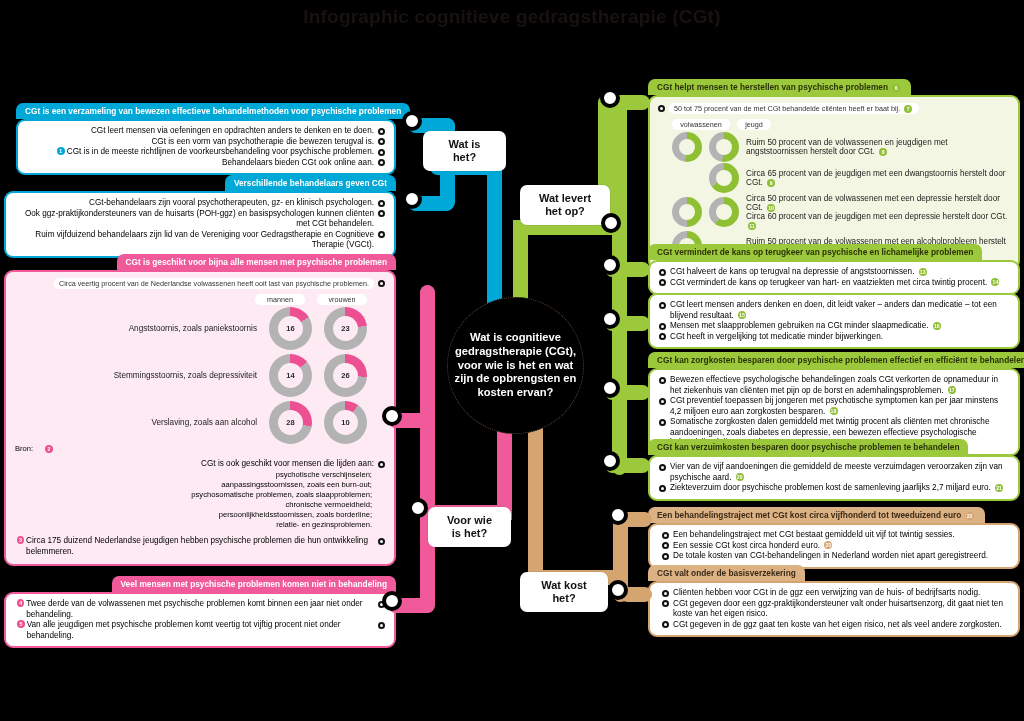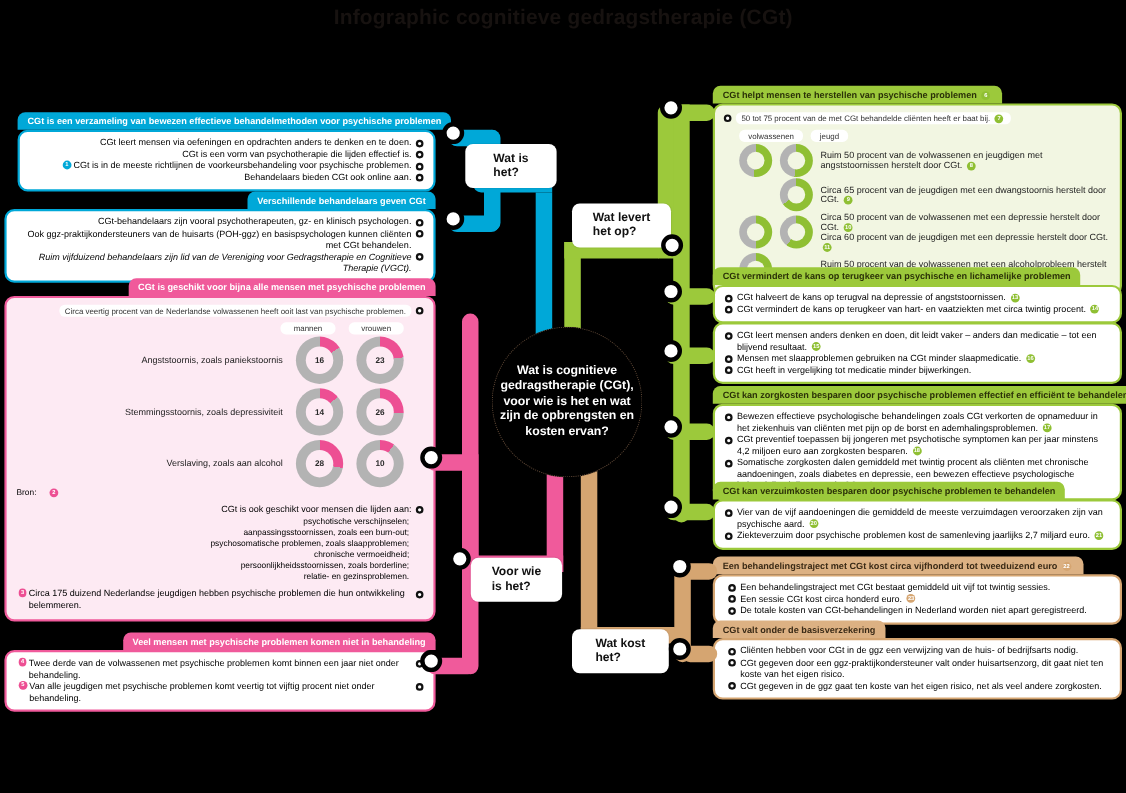--- a/index.html
+++ b/index.html
@@ -90,21 +90,21 @@
     text-align: center; font-size: 11.2px; font-weight: bold; line-height: 1.24;
     z-index: 20; padding: 6px;
     border: 1px dotted #5a4433;
   }
 
   
   .branch {
     position: absolute; z-index: 18;
     background: #fff; border-radius: 7px;
     display: flex; align-items: center; justify-content: center;
-    font-weight: bold; font-size: 11px; line-height: 1.2;
+    text-align: center; font-weight: bold; font-size: 11px; line-height: 1.2;
     color: #111;
     box-shadow: 0 0 0 1px rgba(0,0,0,.05);
   }
 
   
   .pipe { position: absolute; z-index: 8; }
   .pipe.blue  { background: #00a8d8; }
   .pipe.green { background: #9cc93b; }
   .pipe.pink  { background: #f05a9b; }
   .pipe.tan   { background: #d5a571; }
@@ -203,21 +203,21 @@
   <div class="card blue" style="left:16px; top:100px; width:380px;">
     <div style="text-align:center;">
       <div class="card-head">CGt is een verzameling van bewezen effectieve behandelmethoden voor psychische problemen</div>
     </div>
     <div class="card-body ra">
       <div class="line" style="justify-content:flex-end;">
         <span class="txt">CGt leert mensen via oefeningen en opdrachten anders te denken en te doen.</span>
         <span class="nodeo mk-right"></span>
       </div>
       <div class="line" style="justify-content:flex-end;">
-        <span class="txt">CGt is een vorm van psychotherapie die lijden effectief is.</span>
+        <span class="txt">CGt is een vorm van psychotherapie die bewezen terugval is.</span>
         <span class="nodeo mk-right"></span>
       </div>
       <div class="line" style="justify-content:flex-end;">
         <span class="src b">1</span>
         <span class="txt" style="flex:0 1 auto;">CGt is in de meeste richtlijnen de voorkeursbehandeling voor psychische problemen.</span>
         <span class="nodeo mk-right"></span>
       </div>
       <div class="line" style="justify-content:flex-end;">
         <span class="txt">Behandelaars bieden CGt ook online aan.</span>
         <span class="nodeo mk-right"></span>
@@ -231,21 +231,21 @@
     </div>
     <div class="card-body ra">
       <div class="line" style="justify-content:flex-end;">
         <span class="txt">CGt-behandelaars zijn vooral psychotherapeuten, gz- en klinisch psychologen.</span>
         <span class="nodeo mk-right"></span>
       </div>
       <div class="line" style="justify-content:flex-end;">
         <span class="txt">Ook ggz-praktijkondersteuners van de huisarts (POH-ggz) en basispsychologen kunnen cliënten met CGt behandelen.</span>
         <span class="nodeo mk-right"></span>
       </div>
-      <div class="line" style="justify-content:flex-end;font-style:italic;">
+      <div class="line" style="justify-content:flex-end;">
         <span class="txt">Ruim vijfduizend behandelaars zijn lid van de Vereniging voor Gedragstherapie en Cognitieve Therapie (VGCt).</span>
         <span class="nodeo mk-right"></span>
       </div>
     </div>
   </div>
 
   <div class="card pink pink-tint" style="left:4px; top:251px; width:392px;">
     <div style="text-align:right;">
       <div class="card-head">CGt is geschikt voor bijna alle mensen met psychische problemen</div>
     </div>

